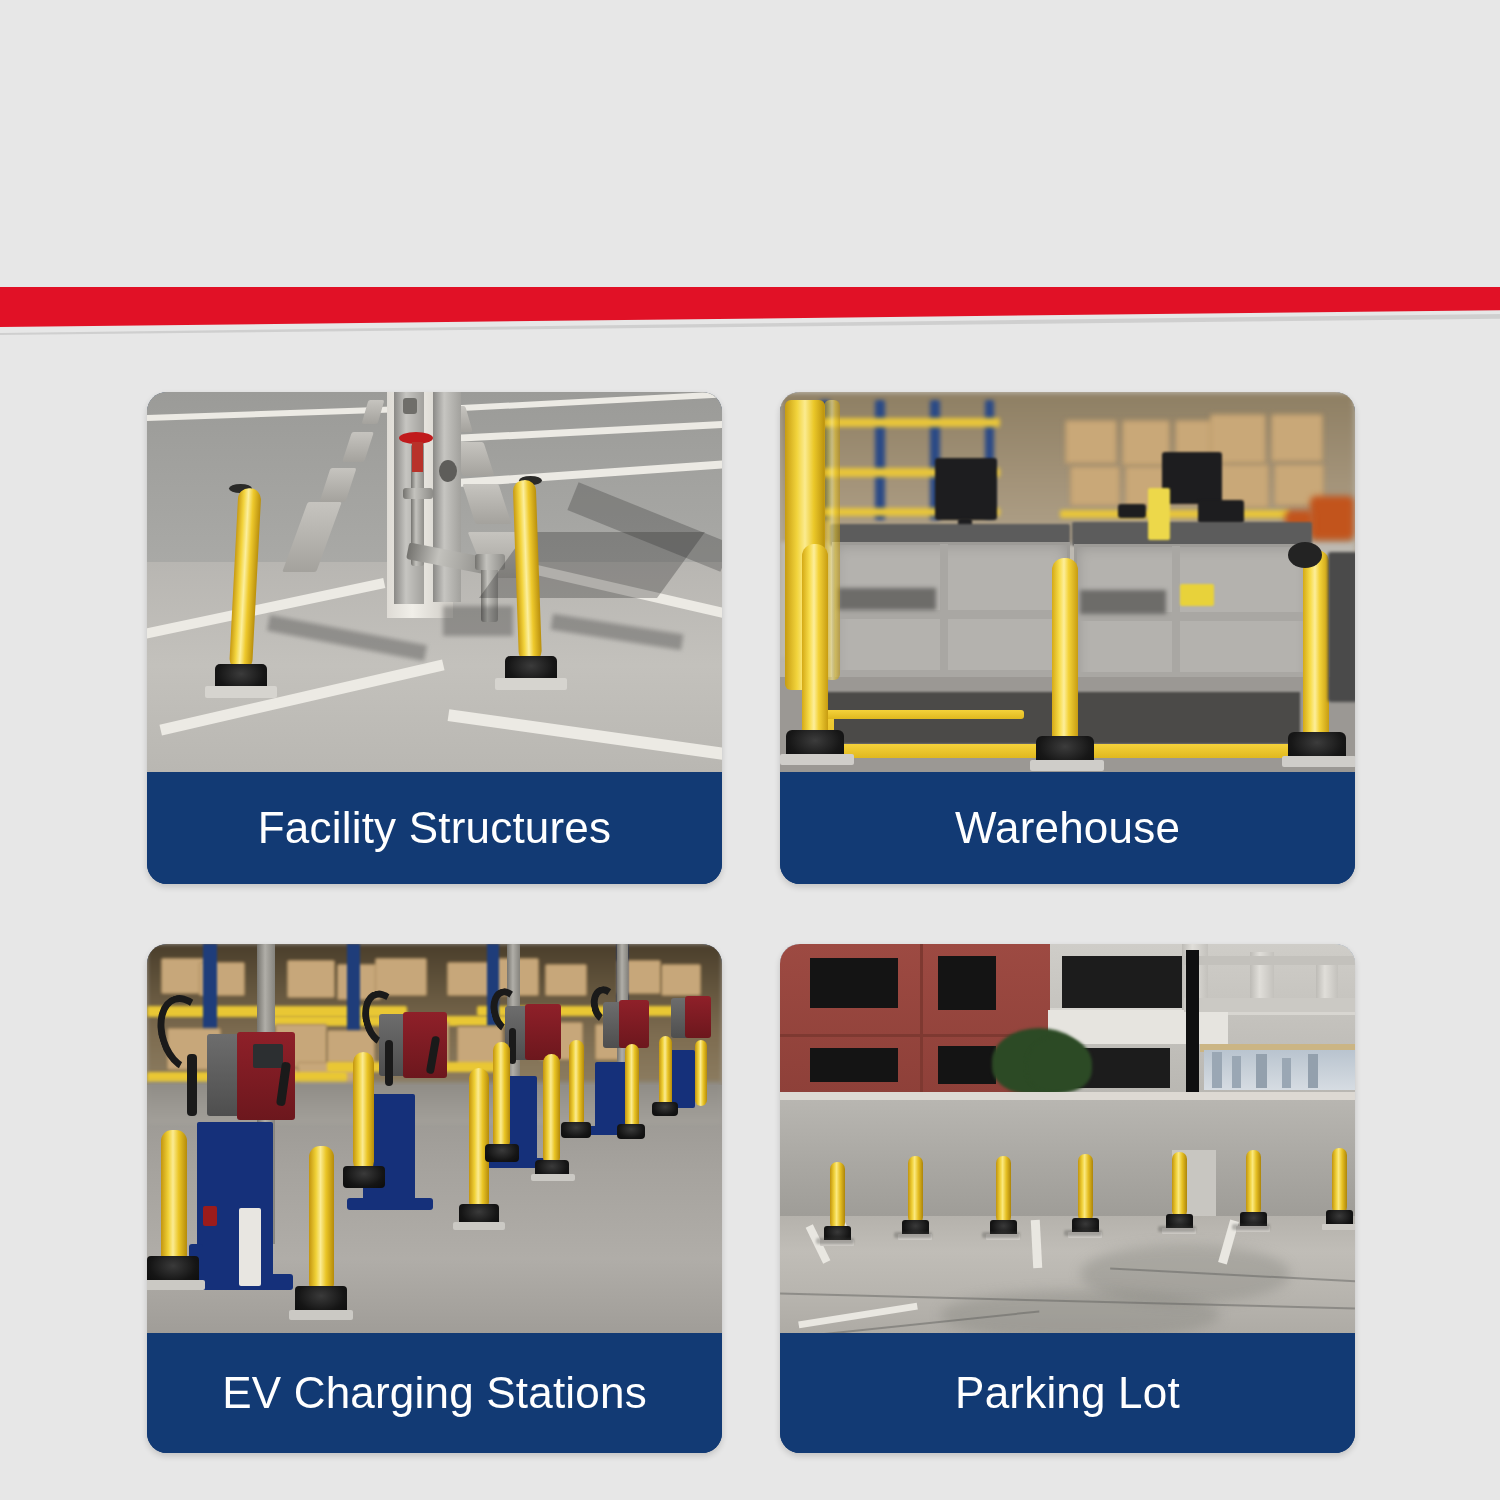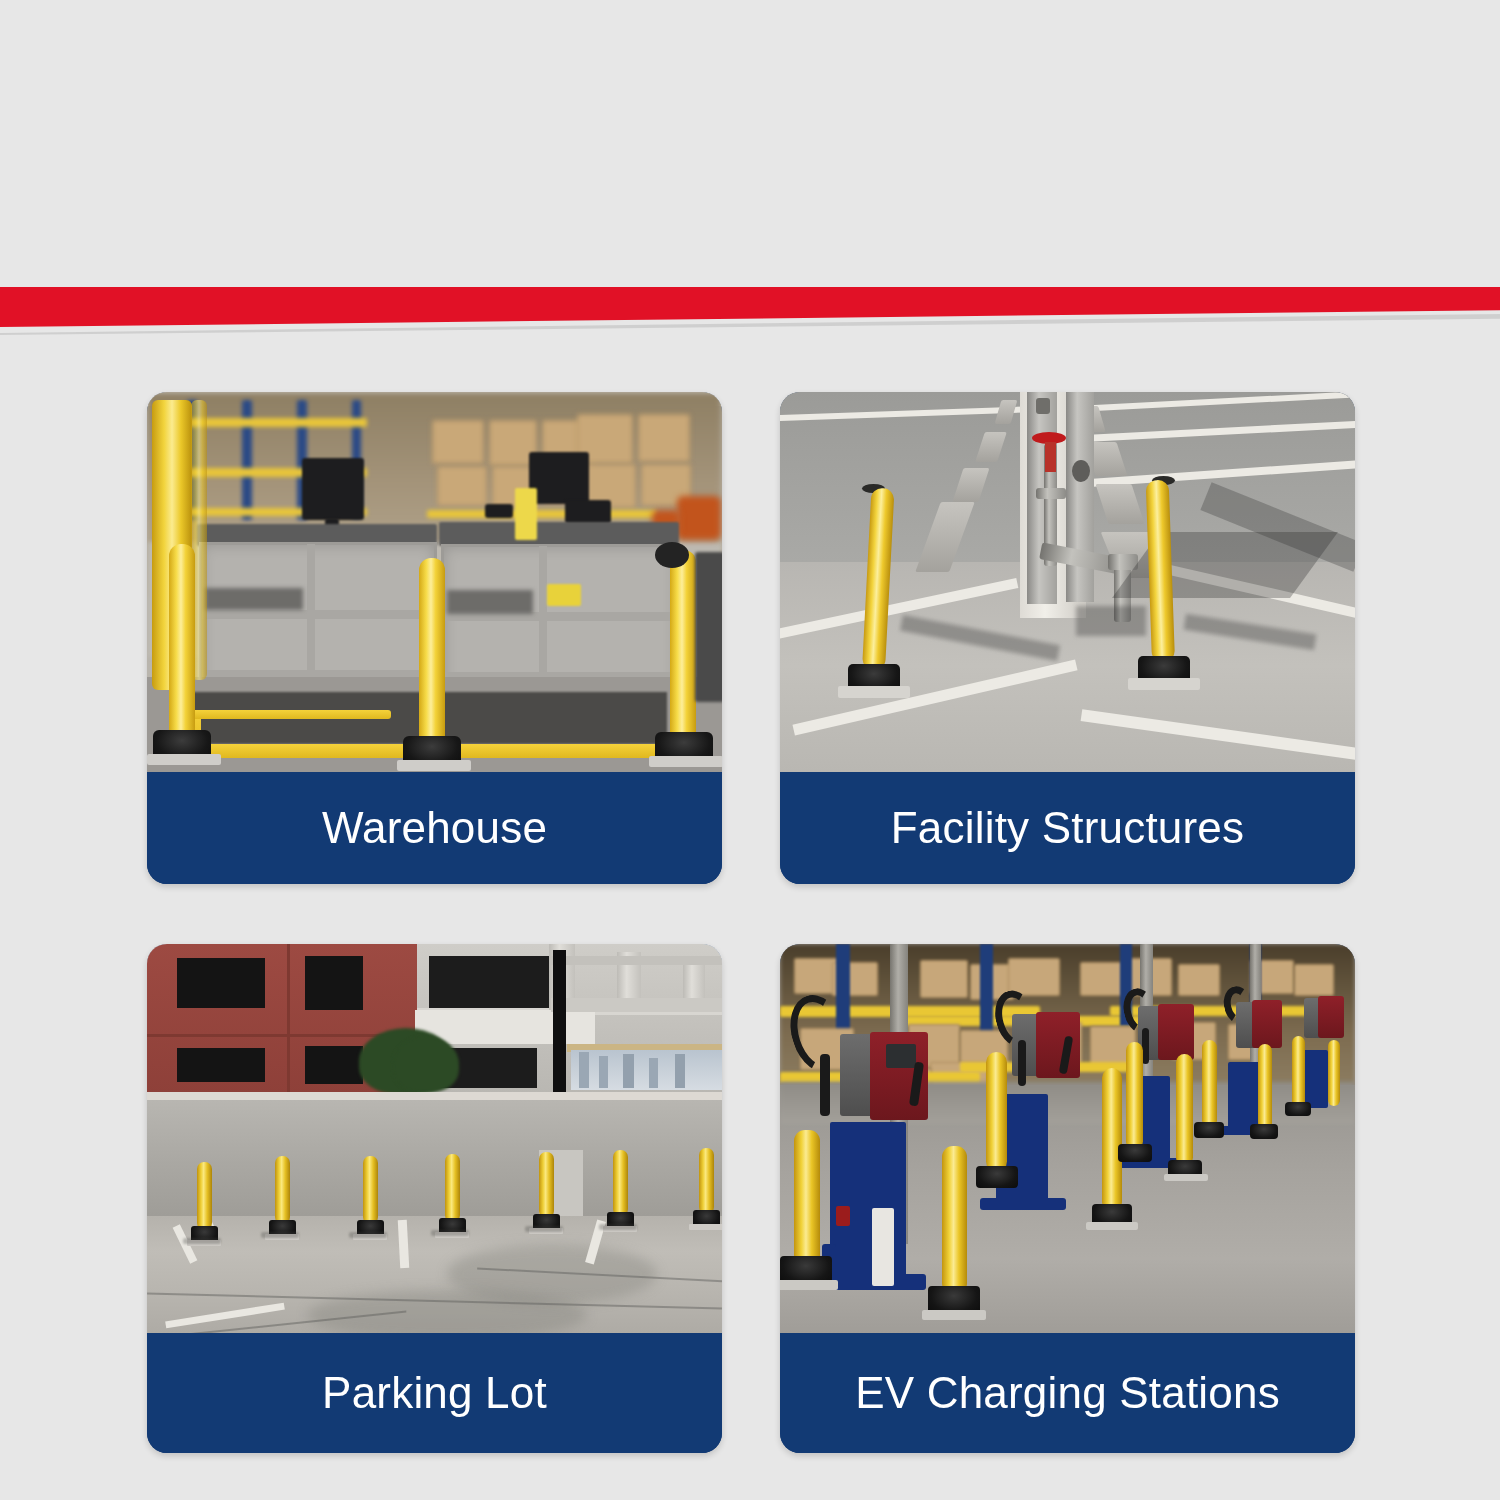--- a/index.html
+++ b/index.html
@@ -250,20 +250,75 @@
 <body>
 
 <div class="page">
 
   <div class="red-band"></div>
   <div class="red-band-shadow"></div>
 
   <div class="grid">
 
     <div class="card">
+      <div class="photo photo-r1 fs">
+        <div class="asphaltTop"></div>
+
+        <div class="stripe" style="left:-20px;top:18px;width:330px;height:6px;transform:rotate(-2deg);"></div>
+        <div class="stripe" style="left:300px;top:6px;width:300px;height:6px;transform:rotate(-3deg);"></div>
+        <div class="stripe" style="left:290px;top:36px;width:300px;height:7px;transform:rotate(-3deg);"></div>
+        <div class="stripe" style="left:295px;top:78px;width:290px;height:8px;transform:rotate(-4deg);"></div>
+        <div class="stripe" style="left:-10px;top:212px;width:250px;height:10px;transform:rotate(-12deg);"></div>
+        <div class="stripe" style="left:380px;top:196px;width:220px;height:10px;transform:rotate(13deg);"></div>
+        <div class="stripe" style="left:10px;top:300px;width:290px;height:11px;transform:rotate(-13deg);"></div>
+        <div class="stripe" style="left:300px;top:338px;width:300px;height:12px;transform:rotate(8deg);"></div>
+
+        <div class="curb" style="left:218px;top:8px;width:16px;height:24px;transform:skewX(-16deg);"></div>
+        <div class="curb" style="left:200px;top:40px;width:22px;height:30px;transform:skewX(-18deg);"></div>
+        <div class="curb" style="left:178px;top:76px;width:26px;height:34px;transform:skewX(-18deg);"></div>
+        <div class="curb" style="left:148px;top:110px;width:34px;height:70px;transform:skewX(-20deg);"></div>
+        <div class="curb" style="left:296px;top:14px;width:26px;height:26px;transform:skewX(16deg);"></div>
+        <div class="curb" style="left:310px;top:50px;width:32px;height:34px;transform:skewX(18deg);"></div>
+        <div class="curb" style="left:322px;top:92px;width:36px;height:40px;transform:skewX(18deg);"></div>
+        <div class="curb" style="left:330px;top:140px;width:52px;height:46px;transform:skewX(22deg);"></div>
+
+        <div class="postWall" style="left:240px;top:0px;width:66px;height:226px;"></div>
+        <div class="steelPost" style="left:247px;top:0px;width:30px;height:212px;"></div>
+        <div class="steelPost" style="left:286px;top:0px;width:28px;height:210px;"></div>
+        <div style="position:absolute;left:256px;top:6px;width:14px;height:16px;background:#6f6e6a;border-radius:3px;"></div>
+        <div style="position:absolute;left:292px;top:68px;width:18px;height:22px;background:#5e5d5a;border-radius:50%;"></div>
+
+        <div class="pipe" style="left:264px;top:52px;width:13px;height:122px;"></div>
+        <div class="valve" style="left:252px;top:40px;width:34px;height:12px;"></div>
+        <div class="valveStem" style="left:265px;top:50px;width:11px;height:30px;"></div>
+        <div class="pipe" style="left:256px;top:96px;width:30px;height:11px;"></div>
+        <div class="pipe" style="left:260px;top:158px;width:82px;height:17px;transform:rotate(11deg);"></div>
+        <div class="pipe" style="left:334px;top:168px;width:17px;height:62px;"></div>
+        <div class="pipe" style="left:328px;top:162px;width:30px;height:16px;"></div>
+
+        <div class="shadow" style="left:356px;top:140px;width:178px;height:66px;transform:skewX(-36deg);opacity:0.55;"></div>
+        <div class="shadow" style="left:420px;top:120px;width:165px;height:30px;transform:rotate(22deg);opacity:0.5;"></div>
+        <div class="shadowSoft" style="left:120px;top:238px;width:160px;height:16px;transform:rotate(11deg);"></div>
+        <div class="shadowSoft" style="left:404px;top:232px;width:132px;height:16px;transform:rotate(9deg);"></div>
+        <div class="shadowSoft" style="left:296px;top:214px;width:70px;height:30px;"></div>
+
+        <div class="bcap" style="left:82px;top:92px;"></div>
+        <div class="bollard" style="left:82px;top:96px;height:182px;transform:rotate(3deg);transform-origin:bottom center;"></div>
+        <div class="base" style="left:68px;top:272px;"></div>
+        <div class="plate" style="left:58px;top:294px;"></div>
+
+        <div class="bcap" style="left:372px;top:84px;"></div>
+        <div class="bollard" style="left:372px;top:88px;height:182px;transform:rotate(-2deg);transform-origin:bottom center;"></div>
+        <div class="base" style="left:358px;top:264px;"></div>
+        <div class="plate" style="left:348px;top:286px;"></div>
+      </div>
+      <div class="caption">Facility Structures</div>
+    </div>
+
+    <div class="card">
       <div class="photo photo-r1 wh">
         <div class="ceiling"></div>
         <div class="rackArea"></div>
 
         <div class="blueRack" style="left:40px;top:8px;width:10px;height:120px;"></div>
         <div class="blueRack" style="left:95px;top:8px;width:10px;height:120px;"></div>
         <div class="blueRack" style="left:150px;top:8px;width:10px;height:120px;"></div>
         <div class="blueRack" style="left:205px;top:8px;width:9px;height:118px;"></div>
         <div class="ylwBeam" style="left:40px;top:26px;width:180px;height:9px;"></div>
         <div class="ylwBeam" style="left:40px;top:76px;width:180px;height:9px;"></div>
@@ -338,72 +393,132 @@
         <div class="base" style="left:508px;top:340px;"></div>
         <div class="plate" style="left:502px;top:364px;"></div>
         <div style="position:absolute;left:508px;top:150px;width:34px;height:26px;background:#232323;border-radius:50%;"></div>
 
         <div style="position:absolute;left:548px;top:160px;width:30px;height:150px;background:#4a4a4a;border-radius:3px;filter:blur(1.5px);"></div>
       </div>
       <div class="caption">Warehouse</div>
     </div>
 
     <div class="card">
-      <div class="photo photo-r1 fs">
-        <div class="asphaltTop"></div>
-
-        <div class="stripe" style="left:-20px;top:18px;width:330px;height:6px;transform:rotate(-2deg);"></div>
-        <div class="stripe" style="left:300px;top:6px;width:300px;height:6px;transform:rotate(-3deg);"></div>
-        <div class="stripe" style="left:290px;top:36px;width:300px;height:7px;transform:rotate(-3deg);"></div>
-        <div class="stripe" style="left:295px;top:78px;width:290px;height:8px;transform:rotate(-4deg);"></div>
-        <div class="stripe" style="left:-10px;top:212px;width:250px;height:10px;transform:rotate(-12deg);"></div>
-        <div class="stripe" style="left:380px;top:196px;width:220px;height:10px;transform:rotate(13deg);"></div>
-        <div class="stripe" style="left:10px;top:300px;width:290px;height:11px;transform:rotate(-13deg);"></div>
-        <div class="stripe" style="left:300px;top:338px;width:300px;height:12px;transform:rotate(8deg);"></div>
-
-        <div class="curb" style="left:218px;top:8px;width:16px;height:24px;transform:skewX(-16deg);"></div>
-        <div class="curb" style="left:200px;top:40px;width:22px;height:30px;transform:skewX(-18deg);"></div>
-        <div class="curb" style="left:178px;top:76px;width:26px;height:34px;transform:skewX(-18deg);"></div>
-        <div class="curb" style="left:148px;top:110px;width:34px;height:70px;transform:skewX(-20deg);"></div>
-        <div class="curb" style="left:296px;top:14px;width:26px;height:26px;transform:skewX(16deg);"></div>
-        <div class="curb" style="left:310px;top:50px;width:32px;height:34px;transform:skewX(18deg);"></div>
-        <div class="curb" style="left:322px;top:92px;width:36px;height:40px;transform:skewX(18deg);"></div>
-        <div class="curb" style="left:330px;top:140px;width:52px;height:46px;transform:skewX(22deg);"></div>
-
-        <div class="postWall" style="left:240px;top:0px;width:66px;height:226px;"></div>
-        <div class="steelPost" style="left:247px;top:0px;width:30px;height:212px;"></div>
-        <div class="steelPost" style="left:286px;top:0px;width:28px;height:210px;"></div>
-        <div style="position:absolute;left:256px;top:6px;width:14px;height:16px;background:#6f6e6a;border-radius:3px;"></div>
-        <div style="position:absolute;left:292px;top:68px;width:18px;height:22px;background:#5e5d5a;border-radius:50%;"></div>
-
-        <div class="pipe" style="left:264px;top:52px;width:13px;height:122px;"></div>
-        <div class="valve" style="left:252px;top:40px;width:34px;height:12px;"></div>
-        <div class="valveStem" style="left:265px;top:50px;width:11px;height:30px;"></div>
-        <div class="pipe" style="left:256px;top:96px;width:30px;height:11px;"></div>
-        <div class="pipe" style="left:260px;top:158px;width:82px;height:17px;transform:rotate(11deg);"></div>
-        <div class="pipe" style="left:334px;top:168px;width:17px;height:62px;"></div>
-        <div class="pipe" style="left:328px;top:162px;width:30px;height:16px;"></div>
-
-        <div class="shadow" style="left:356px;top:140px;width:178px;height:66px;transform:skewX(-36deg);opacity:0.55;"></div>
-        <div class="shadow" style="left:420px;top:120px;width:165px;height:30px;transform:rotate(22deg);opacity:0.5;"></div>
-        <div class="shadowSoft" style="left:120px;top:238px;width:160px;height:16px;transform:rotate(11deg);"></div>
-        <div class="shadowSoft" style="left:404px;top:232px;width:132px;height:16px;transform:rotate(9deg);"></div>
-        <div class="shadowSoft" style="left:296px;top:214px;width:70px;height:30px;"></div>
-
-        <div class="bcap" style="left:82px;top:92px;"></div>
-        <div class="bollard" style="left:82px;top:96px;height:182px;transform:rotate(3deg);transform-origin:bottom center;"></div>
-        <div class="base" style="left:68px;top:272px;"></div>
-        <div class="plate" style="left:58px;top:294px;"></div>
-
-        <div class="bcap" style="left:372px;top:84px;"></div>
-        <div class="bollard" style="left:372px;top:88px;height:182px;transform:rotate(-2deg);transform-origin:bottom center;"></div>
-        <div class="base" style="left:358px;top:264px;"></div>
-        <div class="plate" style="left:348px;top:286px;"></div>
+      <div class="photo photo-r2 ev">
+        <div class="rackDeep"></div>
+
+        <div class="bx" style="left:14px;top:14px;width:52px;height:36px;"></div>
+        <div class="bx" style="left:52px;top:18px;width:46px;height:34px;"></div>
+        <div class="bx" style="left:140px;top:16px;width:48px;height:38px;"></div>
+        <div class="bx" style="left:190px;top:20px;width:44px;height:36px;"></div>
+        <div class="bx" style="left:228px;top:14px;width:52px;height:38px;"></div>
+        <div class="bx" style="left:300px;top:18px;width:44px;height:34px;"></div>
+        <div class="bx" style="left:344px;top:14px;width:48px;height:38px;"></div>
+        <div class="bx" style="left:398px;top:20px;width:42px;height:32px;"></div>
+        <div class="bx" style="left:470px;top:16px;width:44px;height:34px;"></div>
+        <div class="bx" style="left:514px;top:20px;width:40px;height:32px;"></div>
+
+        <div class="beamY" style="left:0px;top:62px;width:260px;height:11px;"></div>
+        <div class="beamY" style="left:120px;top:72px;width:260px;height:10px;"></div>
+        <div class="beamY" style="left:330px;top:62px;width:230px;height:10px;"></div>
+        <div class="uprightB" style="left:56px;top:0px;width:14px;height:88px;"></div>
+        <div class="uprightB" style="left:200px;top:0px;width:13px;height:90px;"></div>
+        <div class="uprightB" style="left:340px;top:0px;width:12px;height:82px;"></div>
+        <div class="uprightB" style="left:470px;top:0px;width:11px;height:78px;"></div>
+
+        <div class="bx" style="left:20px;top:84px;width:54px;height:42px;"></div>
+        <div class="bx" style="left:128px;top:80px;width:52px;height:44px;"></div>
+        <div class="bx" style="left:180px;top:86px;width:48px;height:40px;"></div>
+        <div class="bx" style="left:252px;top:78px;width:50px;height:42px;"></div>
+        <div class="bx" style="left:310px;top:82px;width:46px;height:40px;"></div>
+        <div class="bx" style="left:392px;top:78px;width:44px;height:38px;"></div>
+        <div class="bx" style="left:448px;top:80px;width:42px;height:36px;"></div>
+        <div class="bx" style="left:150px;top:118px;width:58px;height:44px;"></div>
+        <div class="bx" style="left:108px;top:124px;width:44px;height:40px;"></div>
+        <div class="beamY" style="left:0px;top:128px;width:200px;height:11px;"></div>
+        <div class="beamY" style="left:180px;top:118px;width:170px;height:10px;"></div>
+
+        <div class="floor" style="height:248px;"></div>
+        <div style="position:absolute;left:0;top:138px;width:100%;height:42px;background:linear-gradient(180deg,#8f8c86,#a3a09a);filter:blur(2px);"></div>
+
+        <div class="colGray" style="left:110px;top:0px;width:18px;height:300px;"></div>
+        <div class="colGray" style="left:360px;top:0px;width:13px;height:190px;"></div>
+        <div class="colGray" style="left:470px;top:0px;width:11px;height:165px;"></div>
+
+        <div class="stand" style="left:50px;top:178px;width:76px;height:160px;"></div>
+        <div class="standFoot" style="left:28px;top:330px;width:118px;height:16px;"></div>
+        <div class="standFoot" style="left:42px;top:300px;width:14px;height:44px;"></div>
+        <div class="unitGray" style="left:60px;top:90px;width:58px;height:82px;"></div>
+        <div class="unitRed" style="left:90px;top:88px;width:58px;height:88px;"></div>
+        <div class="screen" style="left:106px;top:100px;width:30px;height:24px;"></div>
+        <div class="cable" style="left:12px;top:50px;width:54px;height:80px;transform:rotate(-18deg);"></div>
+        <div class="cableStr" style="left:40px;top:110px;width:10px;height:62px;"></div>
+        <div class="cableStr" style="left:132px;top:118px;width:9px;height:44px;transform:rotate(8deg);"></div>
+        <div class="whiteBlk" style="left:92px;top:264px;width:22px;height:78px;"></div>
+        <div style="position:absolute;left:56px;top:262px;width:14px;height:20px;background:#9b1c1c;border-radius:2px;"></div>
+
+        <div class="stand" style="left:216px;top:150px;width:52px;height:110px;"></div>
+        <div class="standFoot" style="left:200px;top:254px;width:86px;height:12px;"></div>
+        <div class="unitGray" style="left:232px;top:70px;width:44px;height:62px;"></div>
+        <div class="unitRed" style="left:256px;top:68px;width:44px;height:66px;"></div>
+        <div class="cable" style="left:216px;top:46px;width:40px;height:58px;transform:rotate(-16deg);"></div>
+        <div class="cableStr" style="left:238px;top:96px;width:8px;height:46px;"></div>
+        <div class="cableStr" style="left:282px;top:92px;width:8px;height:38px;transform:rotate(10deg);"></div>
+
+        <div class="stand" style="left:348px;top:132px;width:42px;height:88px;"></div>
+        <div class="standFoot" style="left:334px;top:214px;width:70px;height:10px;"></div>
+        <div class="unitGray" style="left:358px;top:62px;width:38px;height:54px;"></div>
+        <div class="unitRed" style="left:378px;top:60px;width:36px;height:56px;"></div>
+        <div class="cable" style="left:344px;top:44px;width:32px;height:46px;transform:rotate(-14deg);"></div>
+        <div class="cableStr" style="left:362px;top:84px;width:7px;height:36px;"></div>
+
+        <div class="stand" style="left:448px;top:118px;width:34px;height:70px;"></div>
+        <div class="standFoot" style="left:436px;top:182px;width:58px;height:9px;"></div>
+        <div class="unitGray" style="left:456px;top:58px;width:32px;height:46px;"></div>
+        <div class="unitRed" style="left:472px;top:56px;width:30px;height:48px;"></div>
+        <div class="cable" style="left:444px;top:42px;width:28px;height:38px;transform:rotate(-12deg);"></div>
+
+        <div class="stand" style="left:520px;top:106px;width:28px;height:58px;"></div>
+        <div class="unitGray" style="left:524px;top:54px;width:26px;height:40px;"></div>
+        <div class="unitRed" style="left:538px;top:52px;width:26px;height:42px;"></div>
+
+        <div class="bollard" style="left:14px;top:186px;width:26px;height:136px;"></div>
+        <div class="base" style="left:0px;top:312px;width:52px;height:28px;"></div>
+        <div class="plate" style="left:-4px;top:336px;width:62px;height:10px;"></div>
+
+        <div class="bollard" style="left:162px;top:202px;width:25px;height:148px;"></div>
+        <div class="base" style="left:148px;top:342px;width:52px;height:28px;"></div>
+        <div class="plate" style="left:142px;top:366px;width:64px;height:10px;"></div>
+
+        <div class="bollard" style="left:206px;top:108px;width:21px;height:120px;"></div>
+        <div class="base" style="left:196px;top:222px;width:42px;height:22px;"></div>
+
+        <div class="bollard" style="left:322px;top:124px;width:20px;height:144px;"></div>
+        <div class="base" style="left:312px;top:260px;width:40px;height:22px;"></div>
+        <div class="plate" style="left:306px;top:278px;width:52px;height:8px;"></div>
+
+        <div class="bollard" style="left:346px;top:98px;width:17px;height:108px;"></div>
+        <div class="base" style="left:338px;top:200px;width:34px;height:18px;"></div>
+
+        <div class="bollard" style="left:396px;top:110px;width:17px;height:112px;"></div>
+        <div class="base" style="left:388px;top:216px;width:34px;height:18px;"></div>
+        <div class="plate" style="left:384px;top:230px;width:44px;height:7px;"></div>
+
+        <div class="bollard" style="left:422px;top:96px;width:15px;height:88px;"></div>
+        <div class="base" style="left:414px;top:178px;width:30px;height:16px;"></div>
+
+        <div class="bollard" style="left:478px;top:100px;width:14px;height:86px;"></div>
+        <div class="base" style="left:470px;top:180px;width:28px;height:15px;"></div>
+
+        <div class="bollard" style="left:512px;top:92px;width:13px;height:72px;"></div>
+        <div class="base" style="left:505px;top:158px;width:26px;height:14px;"></div>
+
+        <div class="bollard" style="left:548px;top:96px;width:12px;height:66px;"></div>
       </div>
-      <div class="caption">Facility Structures</div>
+      <div class="caption caption-r2">EV Charging Stations</div>
     </div>
 
     <div class="card">
       <div class="photo photo-r2 pl">
         <div class="sky"></div>
 
         <div class="redBldg" style="left:0px;top:0px;width:270px;height:150px;"></div>
         <div class="win" style="left:30px;top:14px;width:88px;height:50px;"></div>
         <div class="win" style="left:158px;top:12px;width:58px;height:54px;"></div>
         <div class="win" style="left:30px;top:104px;width:88px;height:34px;"></div>
@@ -482,129 +597,14 @@
         <div class="plate" style="left:456px;top:282px;"></div>
         <div class="bshadow" style="left:452px;top:280px;width:38px;height:6px;"></div>
 
         <div class="bollard" style="left:552px;top:204px;height:66px;"></div>
         <div class="base" style="left:546px;top:266px;"></div>
         <div class="plate" style="left:542px;top:280px;"></div>
       </div>
       <div class="caption caption-r2">Parking Lot</div>
     </div>
 
-    <div class="card">
-      <div class="photo photo-r2 ev">
-        <div class="rackDeep"></div>
-
-        <div class="bx" style="left:14px;top:14px;width:52px;height:36px;"></div>
-        <div class="bx" style="left:52px;top:18px;width:46px;height:34px;"></div>
-        <div class="bx" style="left:140px;top:16px;width:48px;height:38px;"></div>
-        <div class="bx" style="left:190px;top:20px;width:44px;height:36px;"></div>
-        <div class="bx" style="left:228px;top:14px;width:52px;height:38px;"></div>
-        <div class="bx" style="left:300px;top:18px;width:44px;height:34px;"></div>
-        <div class="bx" style="left:344px;top:14px;width:48px;height:38px;"></div>
-        <div class="bx" style="left:398px;top:20px;width:42px;height:32px;"></div>
-        <div class="bx" style="left:470px;top:16px;width:44px;height:34px;"></div>
-        <div class="bx" style="left:514px;top:20px;width:40px;height:32px;"></div>
-
-        <div class="beamY" style="left:0px;top:62px;width:260px;height:11px;"></div>
-        <div class="beamY" style="left:120px;top:72px;width:260px;height:10px;"></div>
-        <div class="beamY" style="left:330px;top:62px;width:230px;height:10px;"></div>
-        <div class="uprightB" style="left:56px;top:0px;width:14px;height:88px;"></div>
-        <div class="uprightB" style="left:200px;top:0px;width:13px;height:90px;"></div>
-        <div class="uprightB" style="left:340px;top:0px;width:12px;height:82px;"></div>
-        <div class="uprightB" style="left:470px;top:0px;width:11px;height:78px;"></div>
-
-        <div class="bx" style="left:20px;top:84px;width:54px;height:42px;"></div>
-        <div class="bx" style="left:128px;top:80px;width:52px;height:44px;"></div>
-        <div class="bx" style="left:180px;top:86px;width:48px;height:40px;"></div>
-        <div class="bx" style="left:252px;top:78px;width:50px;height:42px;"></div>
-        <div class="bx" style="left:310px;top:82px;width:46px;height:40px;"></div>
-        <div class="bx" style="left:392px;top:78px;width:44px;height:38px;"></div>
-        <div class="bx" style="left:448px;top:80px;width:42px;height:36px;"></div>
-        <div class="bx" style="left:150px;top:118px;width:58px;height:44px;"></div>
-        <div class="bx" style="left:108px;top:124px;width:44px;height:40px;"></div>
-        <div class="beamY" style="left:0px;top:128px;width:200px;height:11px;"></div>
-        <div class="beamY" style="left:180px;top:118px;width:170px;height:10px;"></div>
-
-        <div class="floor" style="height:248px;"></div>
-        <div style="position:absolute;left:0;top:138px;width:100%;height:42px;background:linear-gradient(180deg,#8f8c86,#a3a09a);filter:blur(2px);"></div>
-
-        <div class="colGray" style="left:110px;top:0px;width:18px;height:300px;"></div>
-        <div class="colGray" style="left:360px;top:0px;width:13px;height:190px;"></div>
-        <div class="colGray" style="left:470px;top:0px;width:11px;height:165px;"></div>
-
-        <div class="stand" style="left:50px;top:178px;width:76px;height:160px;"></div>
-        <div class="standFoot" style="left:28px;top:330px;width:118px;height:16px;"></div>
-        <div class="standFoot" style="left:42px;top:300px;width:14px;height:44px;"></div>
-        <div class="unitGray" style="left:60px;top:90px;width:58px;height:82px;"></div>
-        <div class="unitRed" style="left:90px;top:88px;width:58px;height:88px;"></div>
-        <div class="screen" style="left:106px;top:100px;width:30px;height:24px;"></div>
-        <div class="cable" style="left:12px;top:50px;width:54px;height:80px;transform:rotate(-18deg);"></div>
-        <div class="cableStr" style="left:40px;top:110px;width:10px;height:62px;"></div>
-        <div class="cableStr" style="left:132px;top:118px;width:9px;height:44px;transform:rotate(8deg);"></div>
-        <div class="whiteBlk" style="left:92px;top:264px;width:22px;height:78px;"></div>
-        <div style="position:absolute;left:56px;top:262px;width:14px;height:20px;background:#9b1c1c;border-radius:2px;"></div>
-
-        <div class="stand" style="left:216px;top:150px;width:52px;height:110px;"></div>
-        <div class="standFoot" style="left:200px;top:254px;width:86px;height:12px;"></div>
-        <div class="unitGray" style="left:232px;top:70px;width:44px;height:62px;"></div>
-        <div class="unitRed" style="left:256px;top:68px;width:44px;height:66px;"></div>
-        <div class="cable" style="left:216px;top:46px;width:40px;height:58px;transform:rotate(-16deg);"></div>
-        <div class="cableStr" style="left:238px;top:96px;width:8px;height:46px;"></div>
-        <div class="cableStr" style="left:282px;top:92px;width:8px;height:38px;transform:rotate(10deg);"></div>
-
-        <div class="stand" style="left:348px;top:132px;width:42px;height:88px;"></div>
-        <div class="standFoot" style="left:334px;top:214px;width:70px;height:10px;"></div>
-        <div class="unitGray" style="left:358px;top:62px;width:38px;height:54px;"></div>
-        <div class="unitRed" style="left:378px;top:60px;width:36px;height:56px;"></div>
-        <div class="cable" style="left:344px;top:44px;width:32px;height:46px;transform:rotate(-14deg);"></div>
-        <div class="cableStr" style="left:362px;top:84px;width:7px;height:36px;"></div>
-
-        <div class="stand" style="left:448px;top:118px;width:34px;height:70px;"></div>
-        <div class="standFoot" style="left:436px;top:182px;width:58px;height:9px;"></div>
-        <div class="unitGray" style="left:456px;top:58px;width:32px;height:46px;"></div>
-        <div class="unitRed" style="left:472px;top:56px;width:30px;height:48px;"></div>
-        <div class="cable" style="left:444px;top:42px;width:28px;height:38px;transform:rotate(-12deg);"></div>
-
-        <div class="stand" style="left:520px;top:106px;width:28px;height:58px;"></div>
-        <div class="unitGray" style="left:524px;top:54px;width:26px;height:40px;"></div>
-        <div class="unitRed" style="left:538px;top:52px;width:26px;height:42px;"></div>
-
-        <div class="bollard" style="left:14px;top:186px;width:26px;height:136px;"></div>
-        <div class="base" style="left:0px;top:312px;width:52px;height:28px;"></div>
-        <div class="plate" style="left:-4px;top:336px;width:62px;height:10px;"></div>
-
-        <div class="bollard" style="left:162px;top:202px;width:25px;height:148px;"></div>
-        <div class="base" style="left:148px;top:342px;width:52px;height:28px;"></div>
-        <div class="plate" style="left:142px;top:366px;width:64px;height:10px;"></div>
-
-        <div class="bollard" style="left:206px;top:108px;width:21px;height:120px;"></div>
-        <div class="base" style="left:196px;top:222px;width:42px;height:22px;"></div>
-
-        <div class="bollard" style="left:322px;top:124px;width:20px;height:144px;"></div>
-        <div class="base" style="left:312px;top:260px;width:40px;height:22px;"></div>
-        <div class="plate" style="left:306px;top:278px;width:52px;height:8px;"></div>
-
-        <div class="bollard" style="left:346px;top:98px;width:17px;height:108px;"></div>
-        <div class="base" style="left:338px;top:200px;width:34px;height:18px;"></div>
-
-        <div class="bollard" style="left:396px;top:110px;width:17px;height:112px;"></div>
-        <div class="base" style="left:388px;top:216px;width:34px;height:18px;"></div>
-        <div class="plate" style="left:384px;top:230px;width:44px;height:7px;"></div>
-
-        <div class="bollard" style="left:422px;top:96px;width:15px;height:88px;"></div>
-        <div class="base" style="left:414px;top:178px;width:30px;height:16px;"></div>
-
-        <div class="bollard" style="left:478px;top:100px;width:14px;height:86px;"></div>
-        <div class="base" style="left:470px;top:180px;width:28px;height:15px;"></div>
-
-        <div class="bollard" style="left:512px;top:92px;width:13px;height:72px;"></div>
-        <div class="base" style="left:505px;top:158px;width:26px;height:14px;"></div>
-
-        <div class="bollard" style="left:548px;top:96px;width:12px;height:66px;"></div>
-      </div>
-      <div class="caption caption-r2">EV Charging Stations</div>
-    </div>
-
   </div>
 </div>
 
 </body></html>

